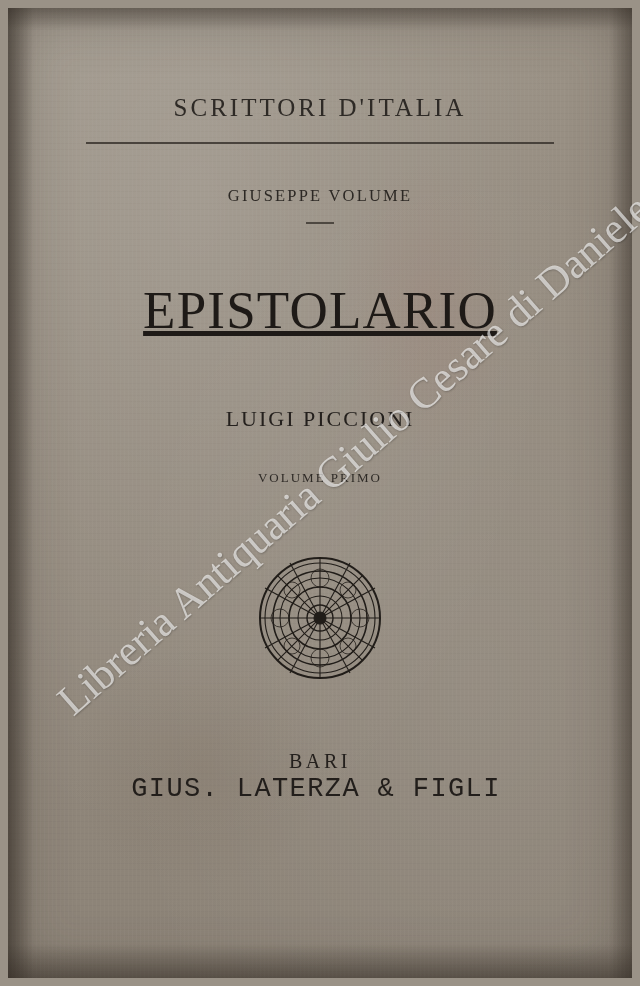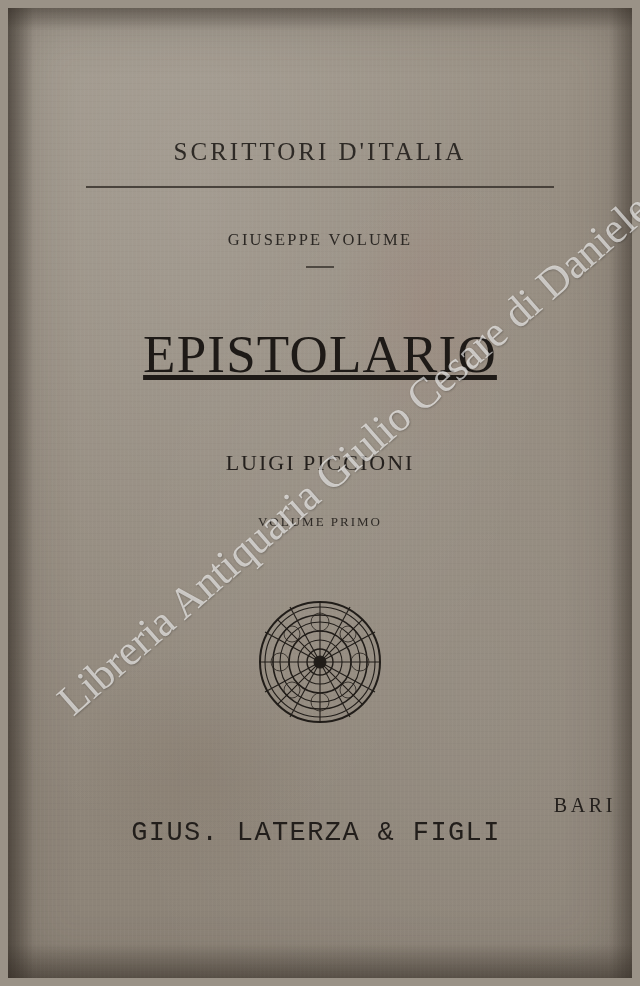--- a/index.html
+++ b/index.html
@@ -74,21 +74,20 @@
     background: radial-gradient(ellipse at center, rgba(120,105,90,0.22), rgba(120,105,90,0) 70%);
     pointer-events: none;
   }
 
   
   .content {
     position: absolute;
     inset: 0;
     color: #262220;
     text-align: center;
-    margin-top: 44px;
   }
   .series {
     position: absolute;
     left: 0; right: 0;
     top: 86px;
     font-size: 25px;
     letter-spacing: 3.0px;
     font-weight: 400;
     color: #2e2a26;
   }
@@ -159,26 +158,25 @@
     left: 50%;
     top: 546px;
     transform: translateX(-50%);
     width: 128px;
     height: 128px;
   }
 
   
   .city {
     position: absolute;
-    left: 0; right: 16px;
+    left: 0; right: 0;
     top: 742px;
     font-size: 20px;
     letter-spacing: 3.6px;
     color: #24201d;
-    text-align: right;
   }
   .publisher {
     position: absolute;
     left: 0; right: 8px;
     top: 766px;
     font-size: 27px;
     letter-spacing: 1.4px;
     color: #221e1b;
     font-family: Liberation Mono, monospace;
   }

